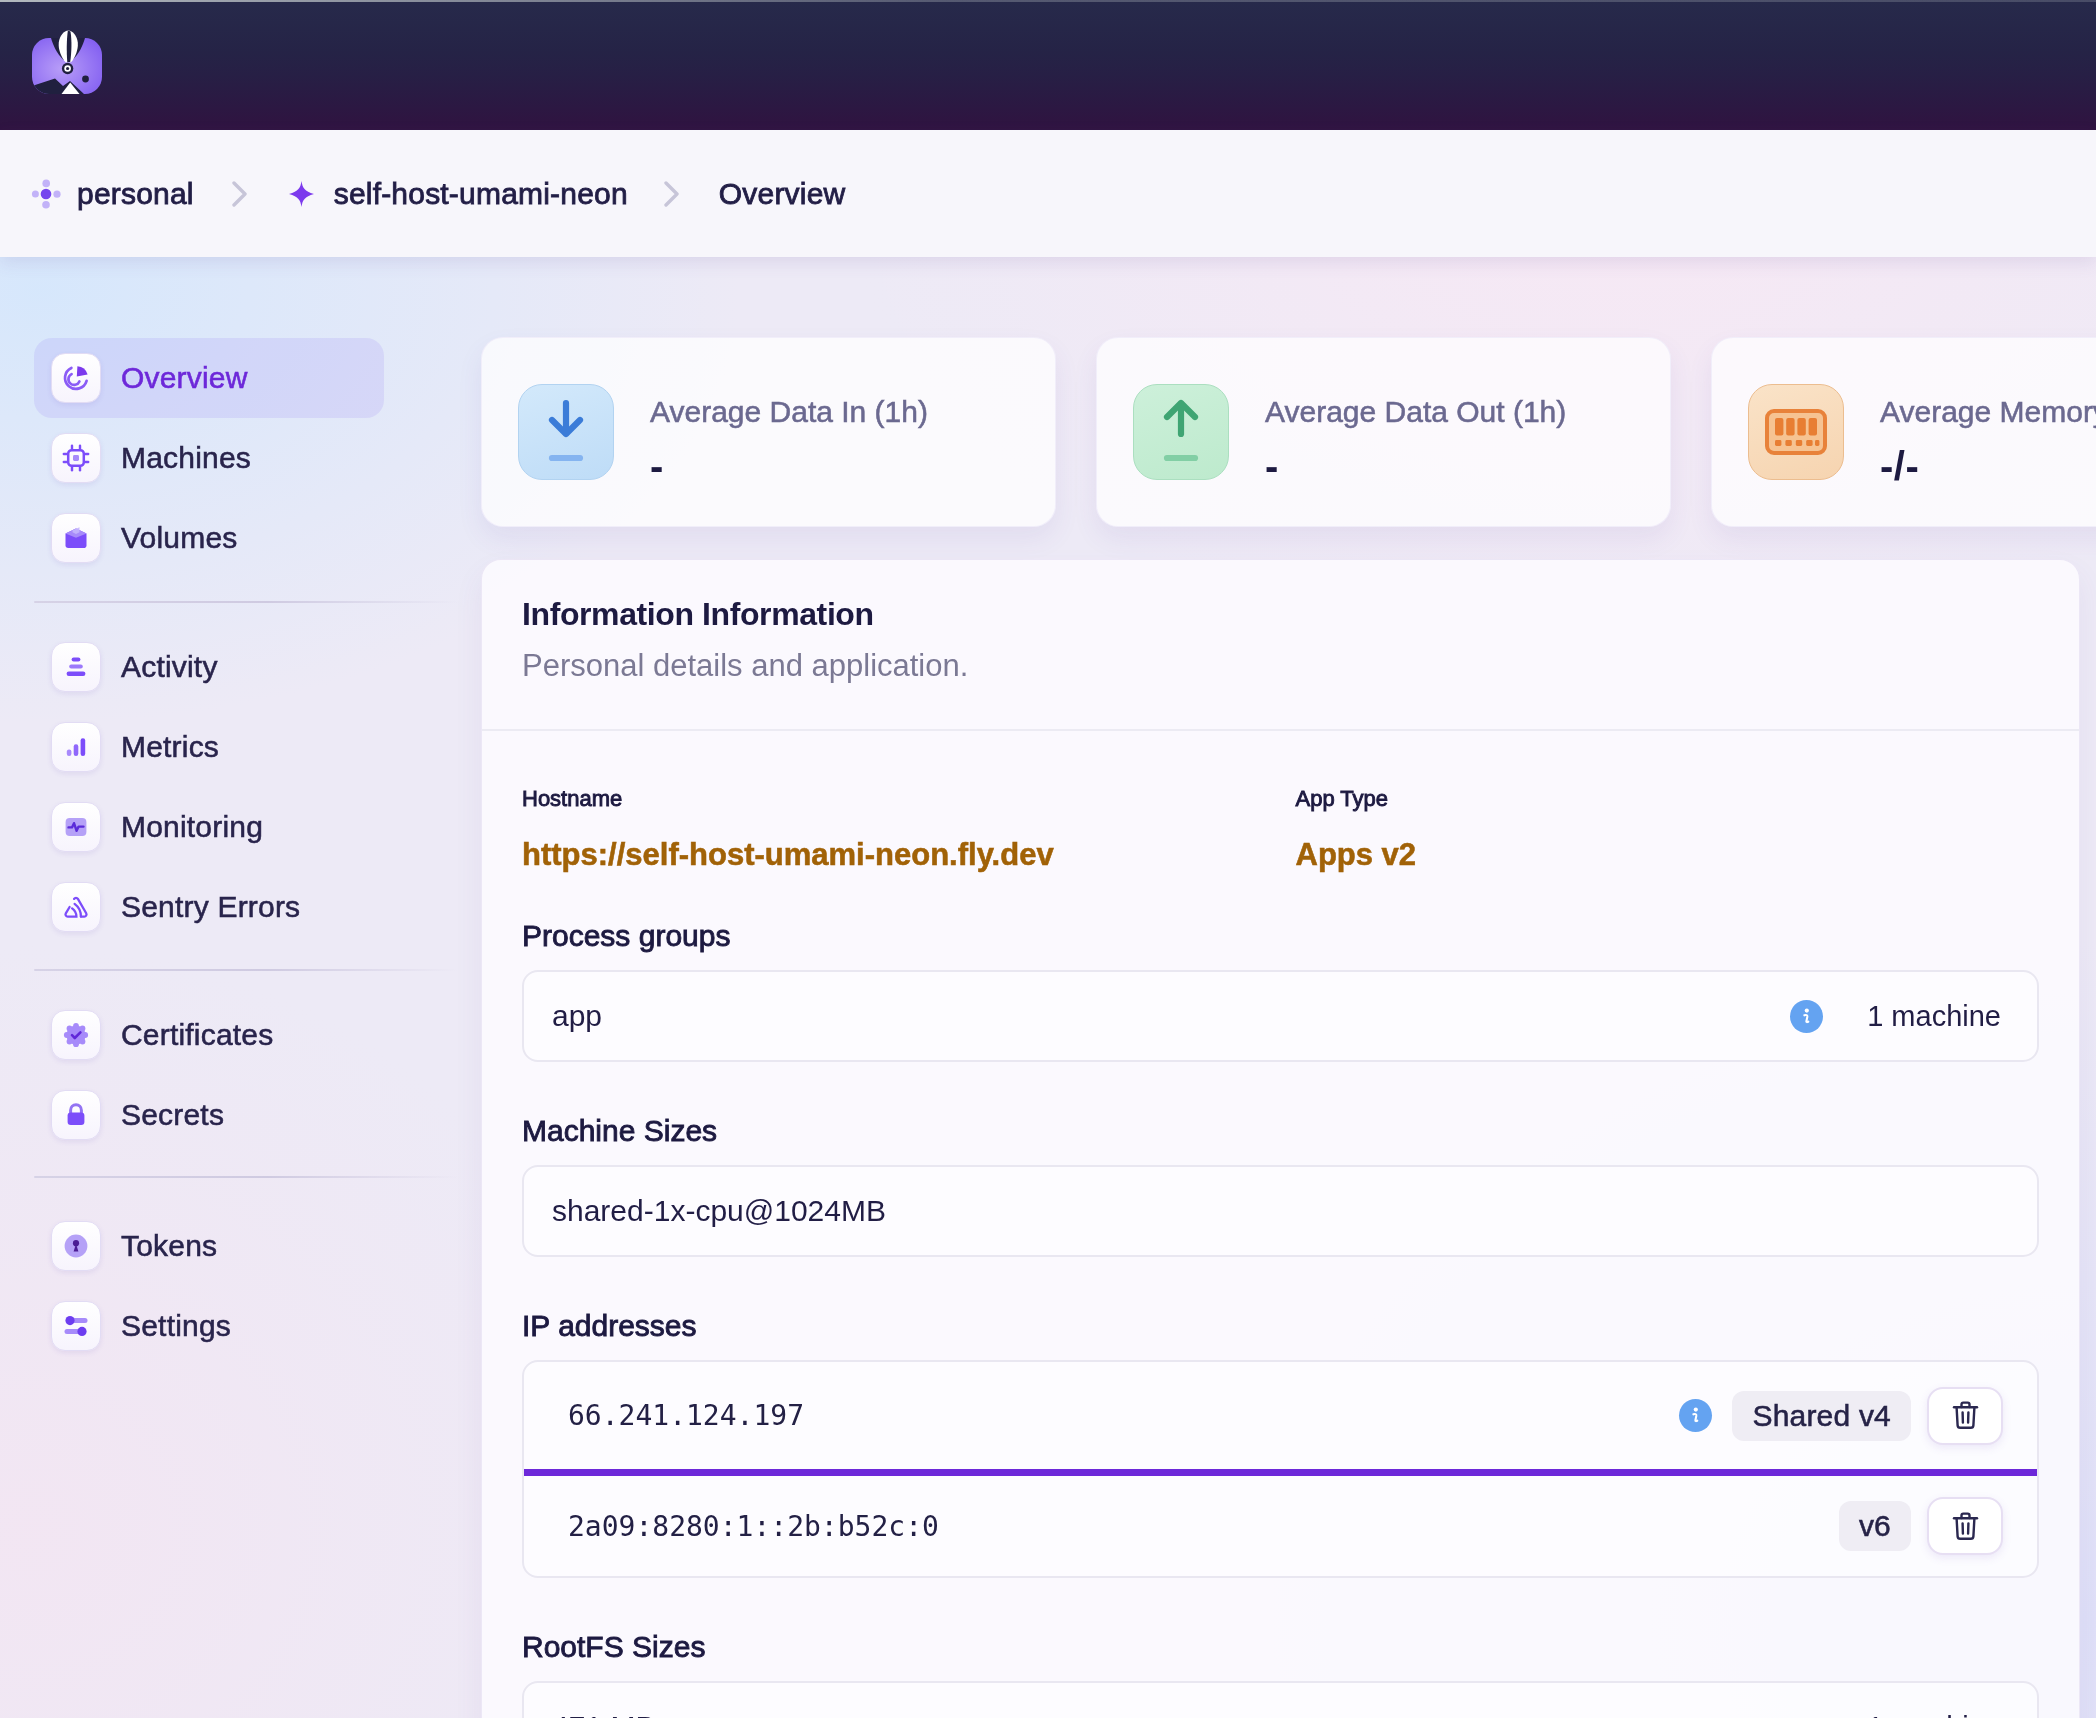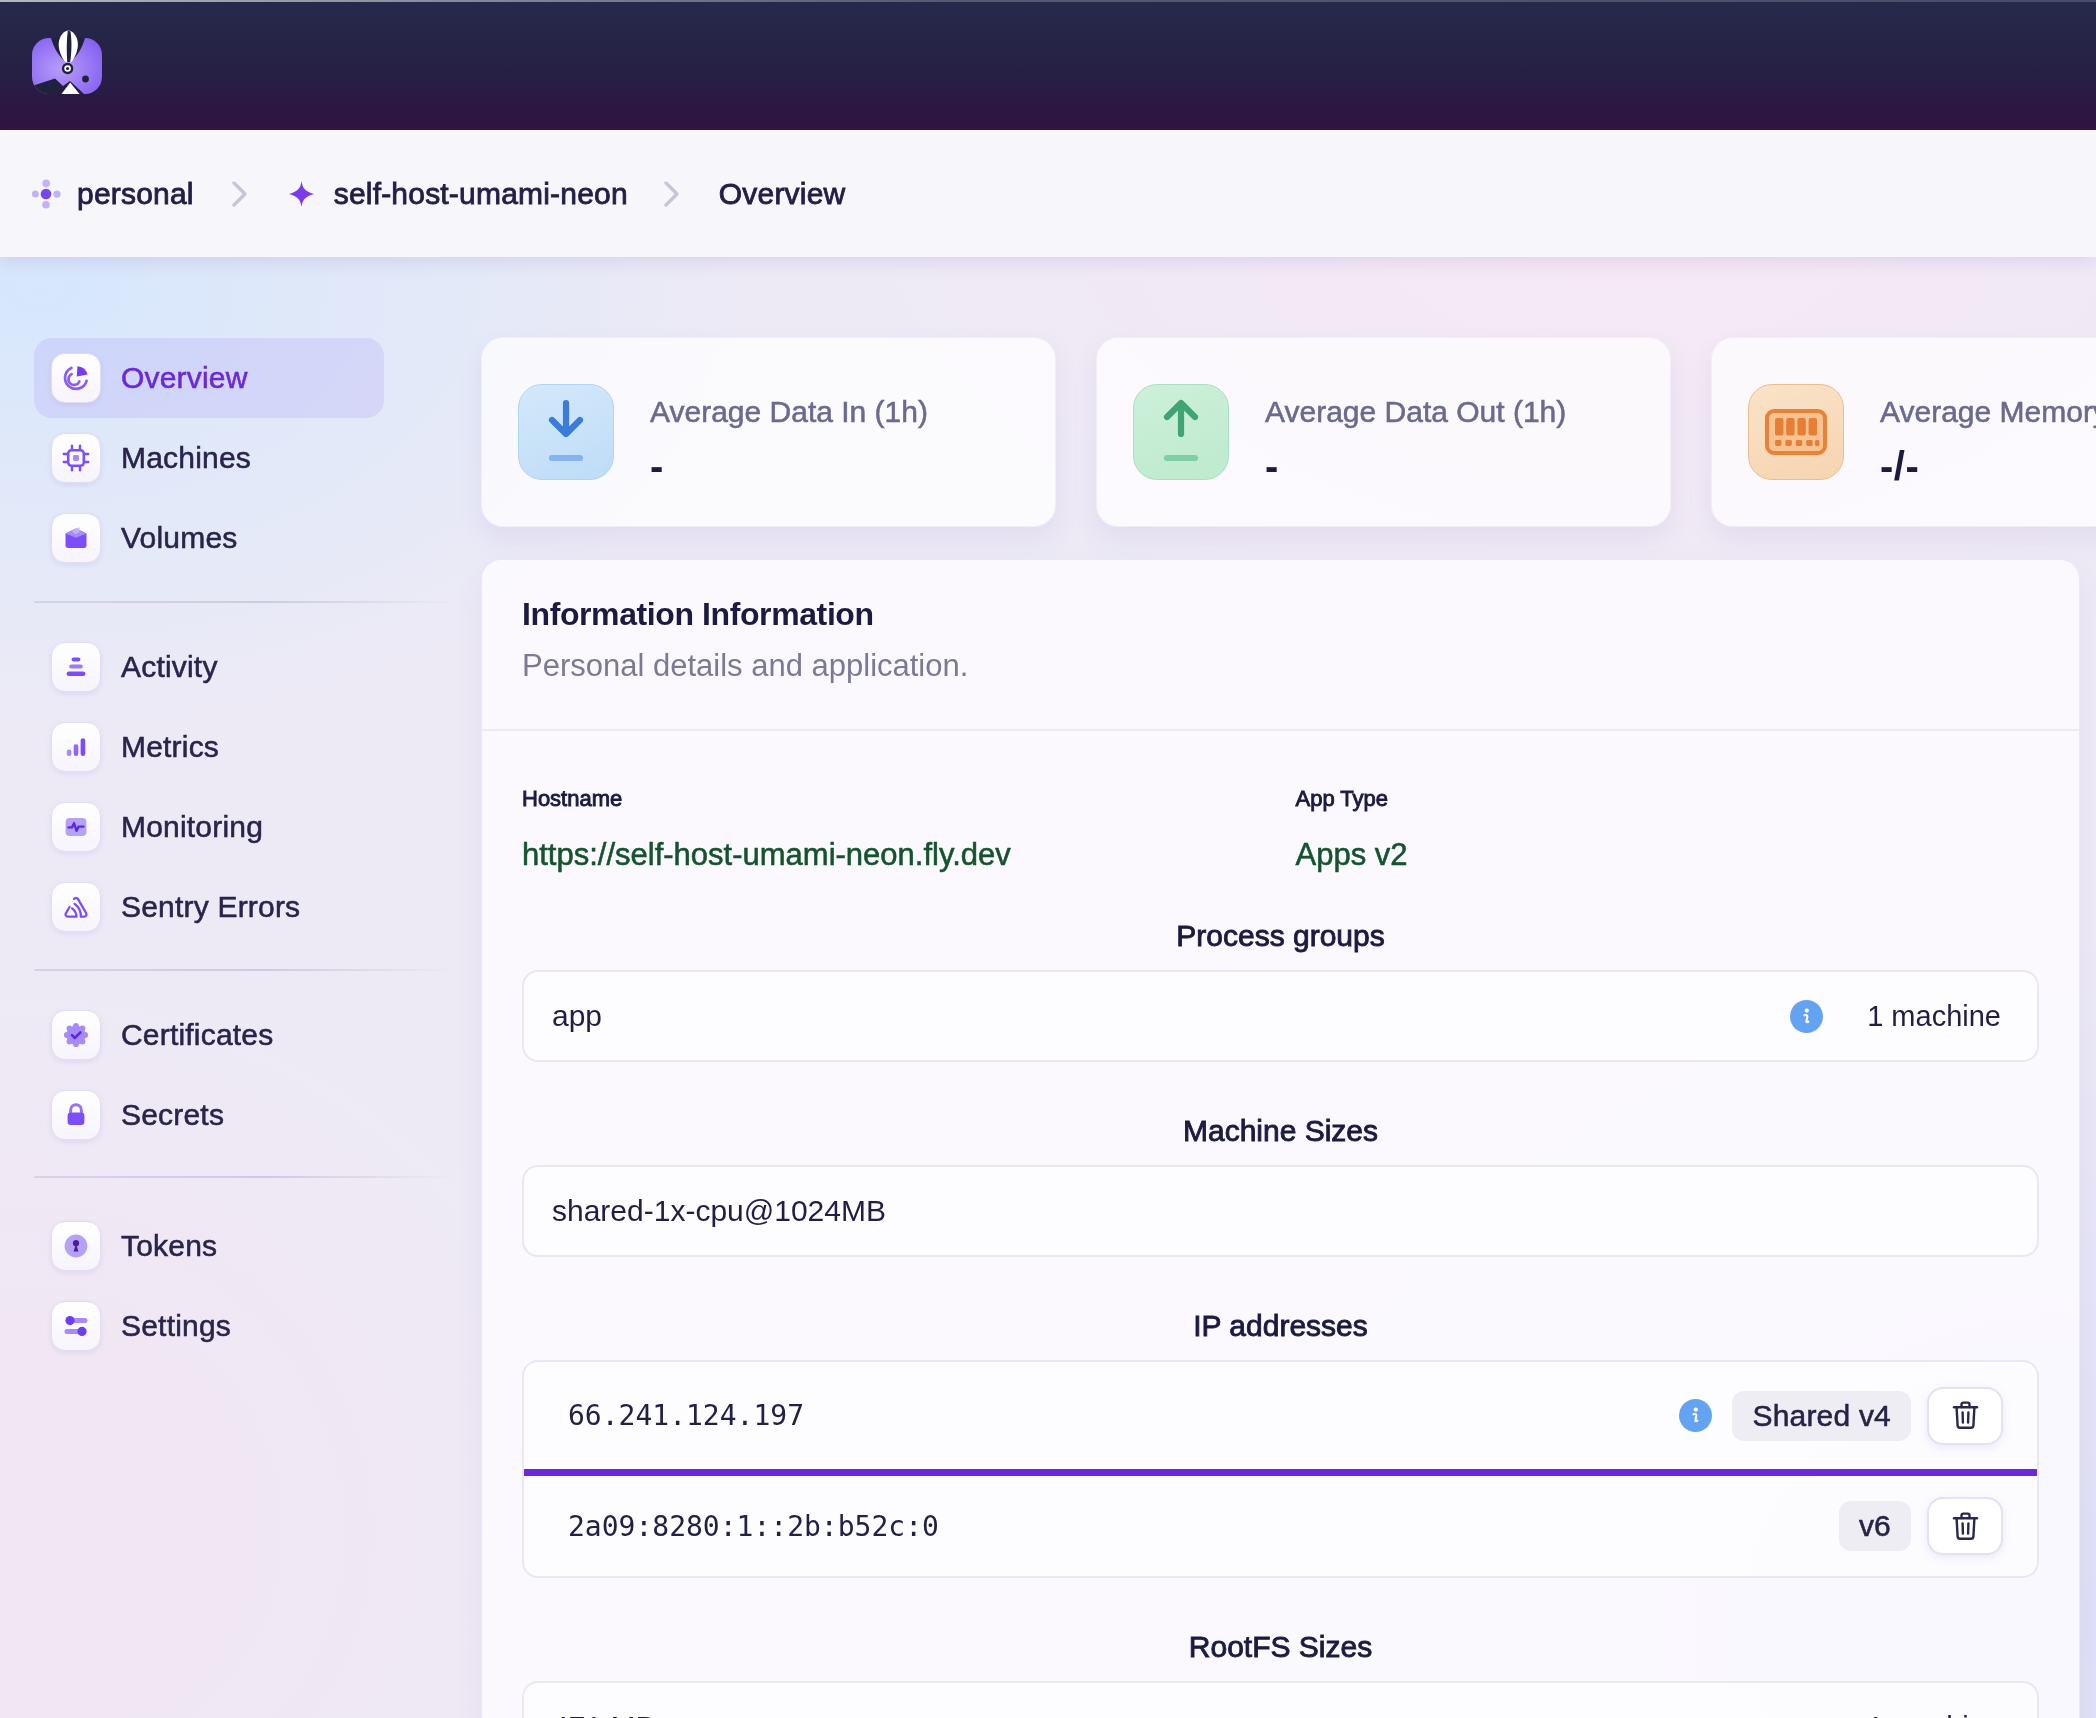--- a/index.html
+++ b/index.html
@@ -100,23 +100,23 @@
     height:1300px;
   }
   .info-head { padding:36px 40px 0 40px; height:171px; border-bottom:2px solid #ecebf3; }
   .info-title { font-size:32px; font-weight:700; color:#1d1a41; letter-spacing:-0.4px; }
   .info-sub { font-size:31px; color:#7b7994; margin-top:15px; letter-spacing:0; }
   .info-body { padding:48px 40px 0 40px; }
 
   .field-grid { display:grid; grid-template-columns:1fr 1fr; gap:30px; }
   .field-label { font-size:22px; font-weight:400; line-height:40px; color:#1d1a41; letter-spacing:0; }
   .field-value { font-size:31px; line-height:40px; margin-top:16px; letter-spacing:0; }
-  .field-value.link { color:#14532d; }
-
-  .section { margin-top:49px;text-align:center; }
+  .field-value.link { color:#a16207;font-weight:bold; }
+
+  .section { margin-top:49px; }
   .section.first { margin-top:41px; }
   .sec-label { font-size:30px; font-weight:400; line-height:40px; color:#1d1a41; letter-spacing:0; }
   .sec-box {
     margin-top:14px; border:2px solid #e9e7f1; border-radius:16px;
     background:rgba(255,255,255,0.55);
   }
   .row-simple { height:88px; display:flex; align-items:center; padding:0 36px 0 28px; }
   .row-text { font-size:30px; color:#211d45; letter-spacing:0; }
   .row-right { margin-left:auto; display:flex; align-items:center; gap:12px; }
   .machines-txt { font-size:29px; color:#211d45; letter-spacing:0;margin-left:32px; }

